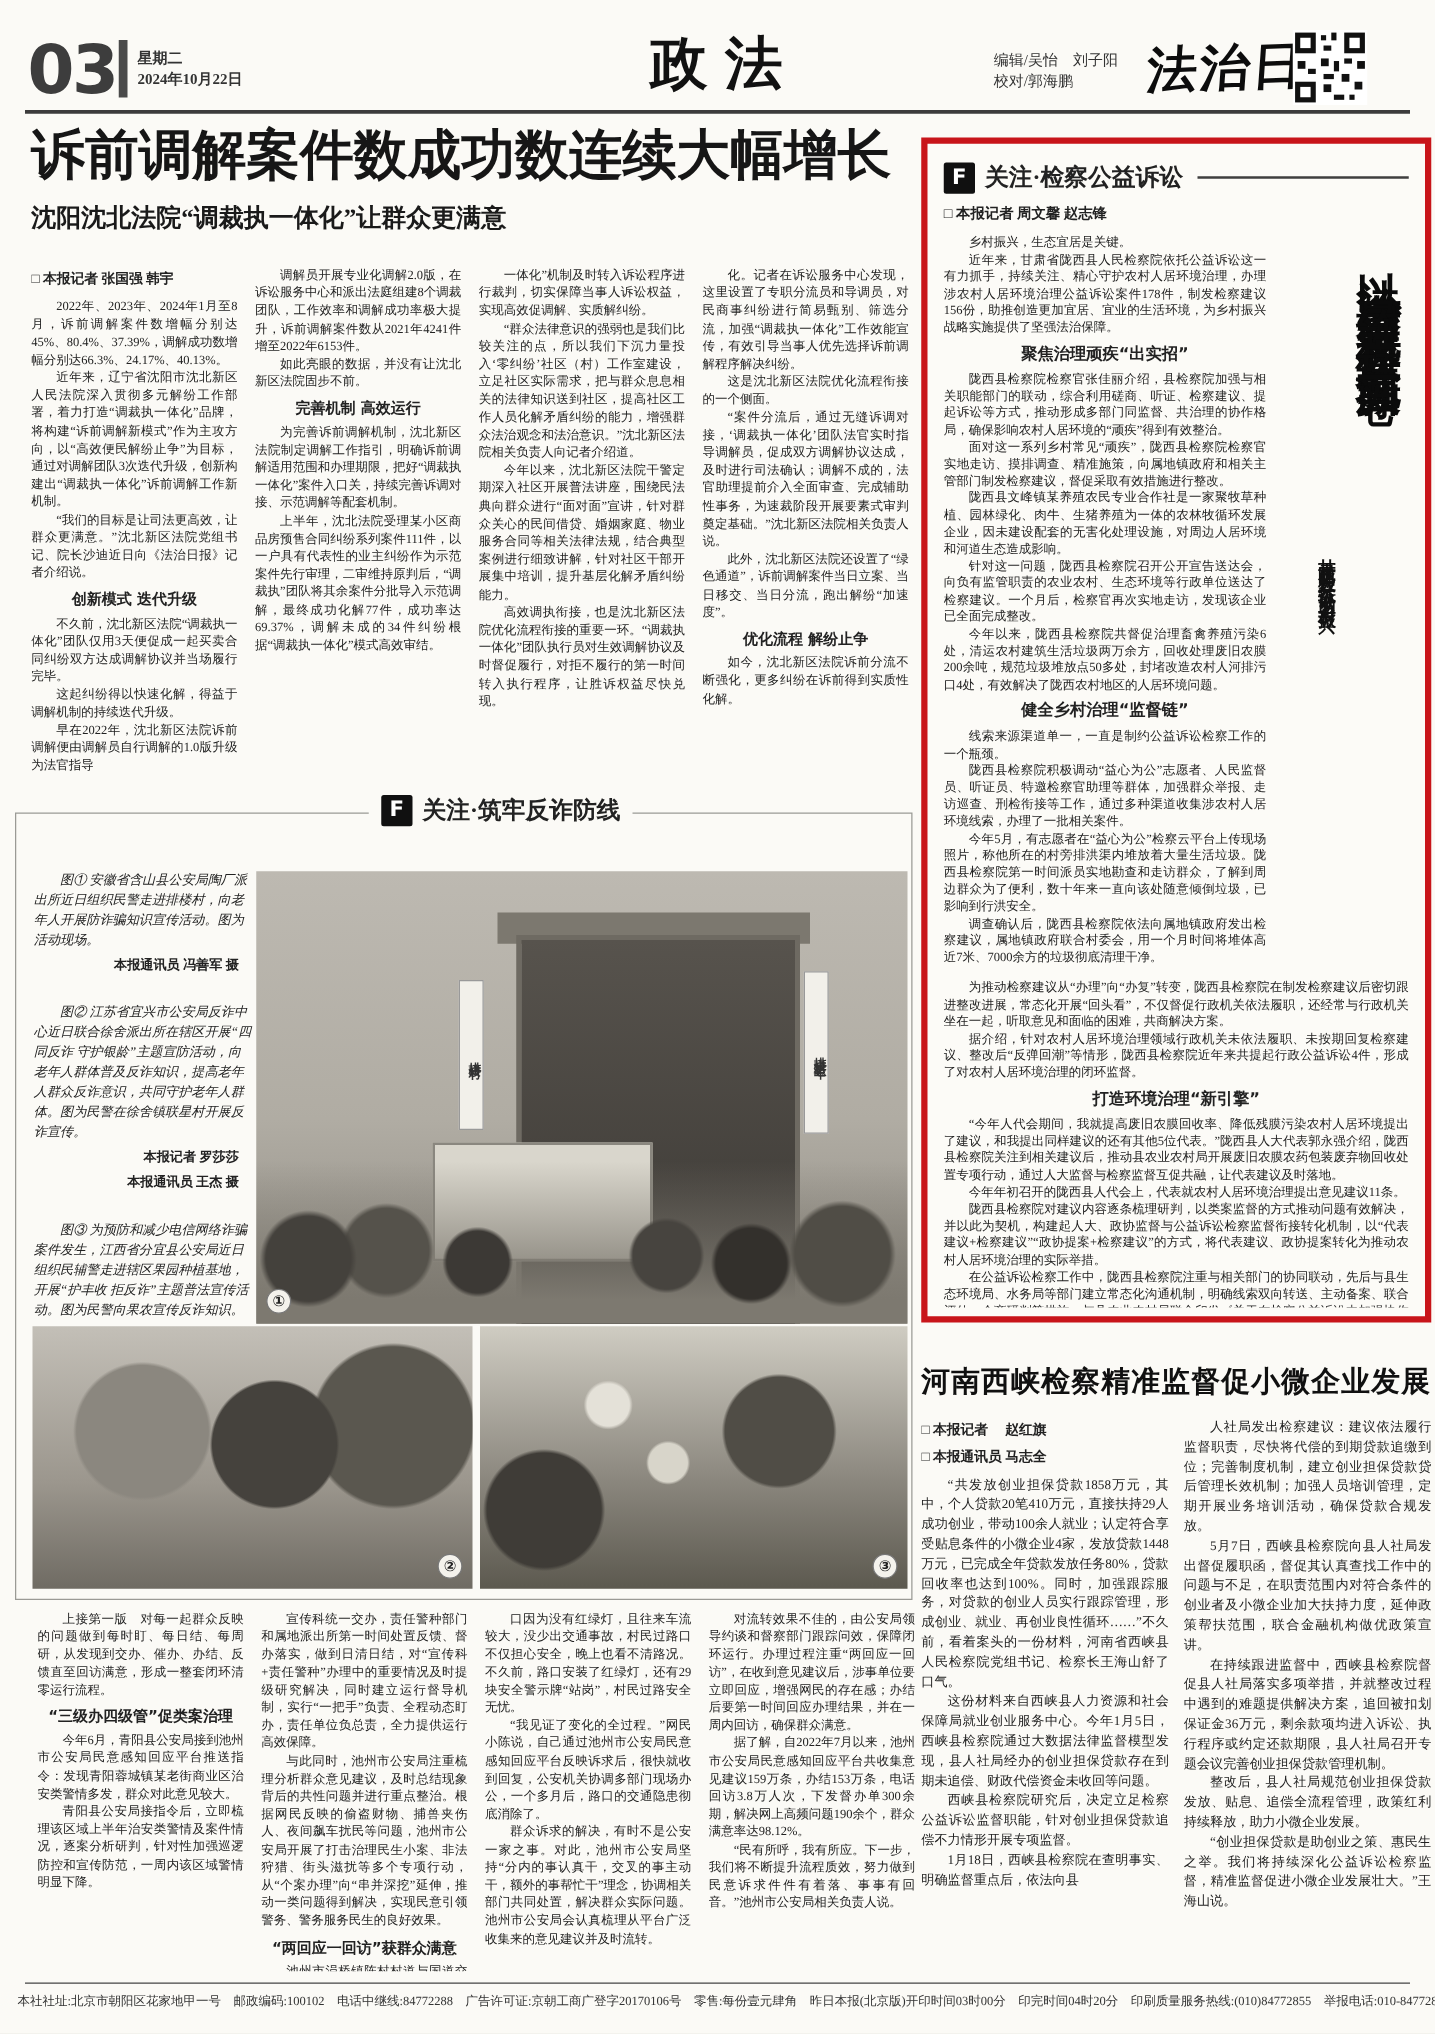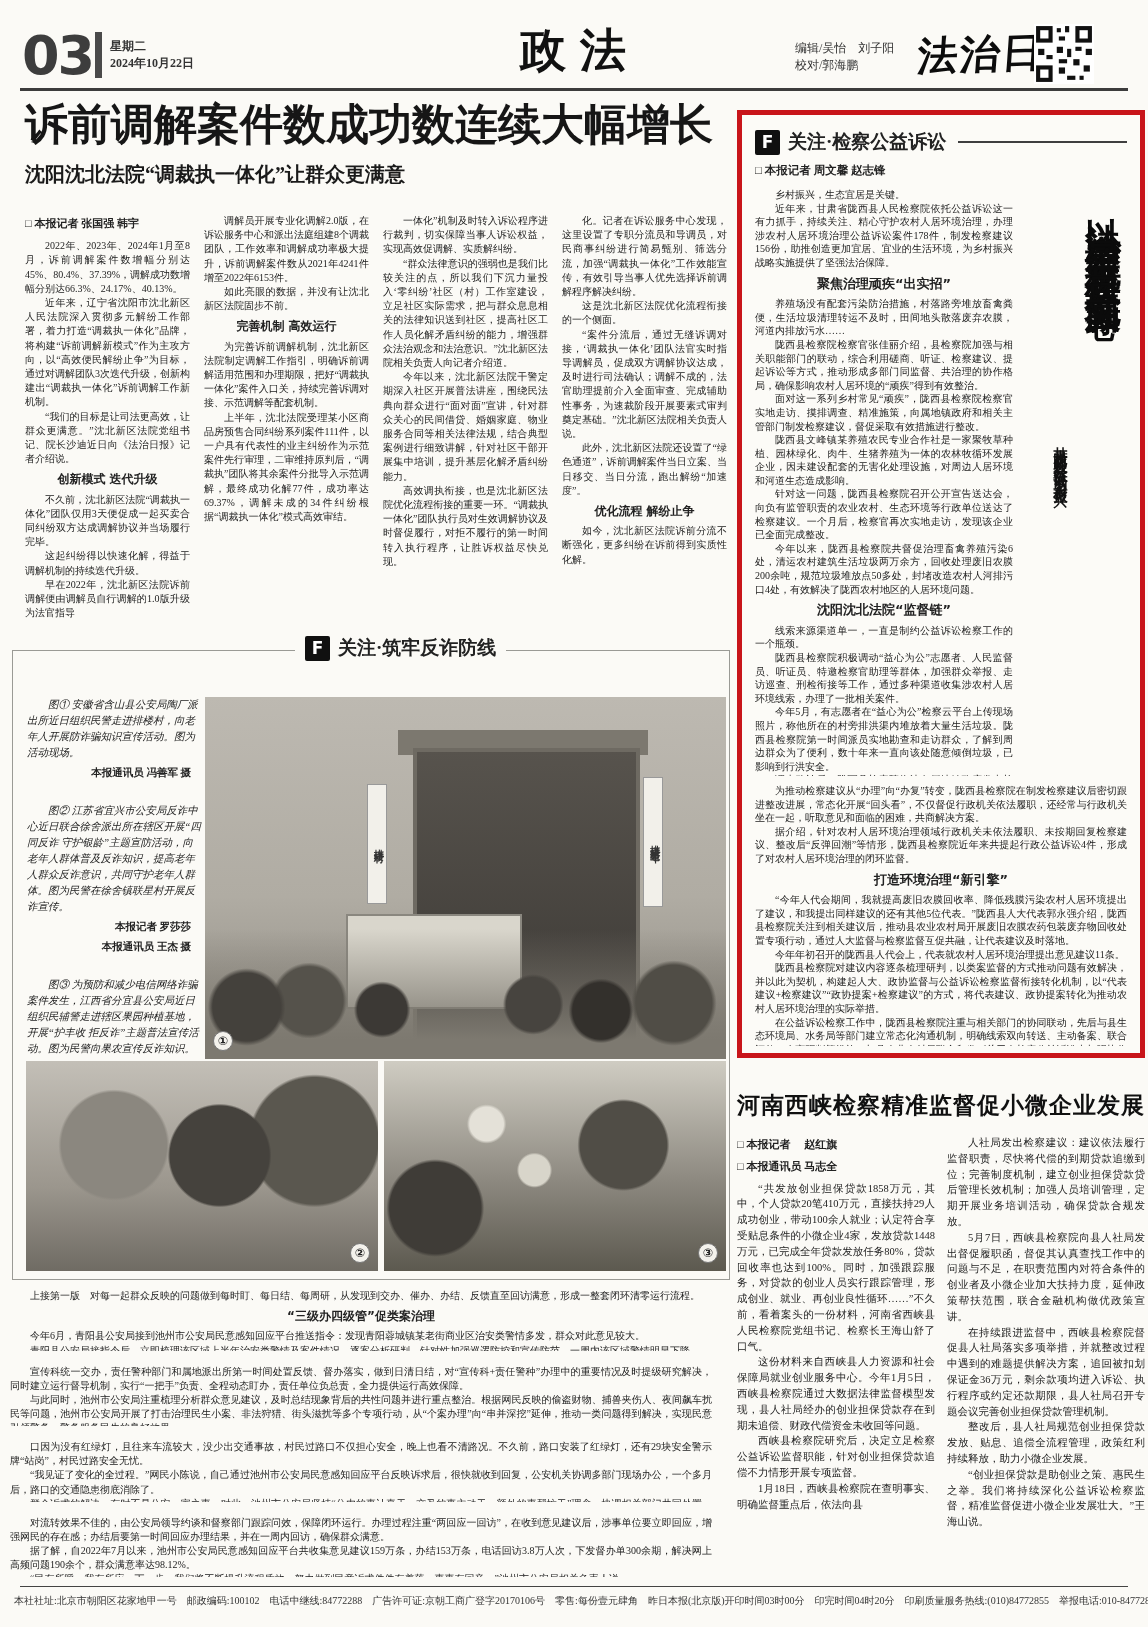--- a/index.html
+++ b/index.html
@@ -78,22 +78,22 @@
   .photo3{left:371px;top:410px;width:342px;height:210px;background:
        radial-gradient(circle at 30% 30%, #e4e1d8 0 6%, transparent 7%),
        radial-gradient(circle at 44% 52%, #d8d5ca 0 7%, transparent 8%),
        radial-gradient(circle at 70% 40%, #504d46 0 16%, transparent 17%),
        radial-gradient(circle at 15% 70%, #3f3c37 0 14%, transparent 15%),
        linear-gradient(180deg,#cfccc2 0%,#8f8b82 55%,#5c594f 100%);}
   .badge{position:absolute;width:18px;height:18px;border-radius:50%;background:#f4f2ec;color:#222;
       display:flex;align-items:center;justify-content:center;font:bold 12px "DejaVu Sans",sans-serif;border:1px solid #777;}
   .badge1{left:8px;bottom:8px;} .badge2{right:8px;bottom:8px;} .badge3{right:8px;bottom:8px;}
   
-  .cont-cols{position:absolute;left:10px;top:1289px;width:702px;height:288px;display:flex;gap:14px;overflow:hidden;
-      font-size:10px;line-height:14.2px;text-align:justify;flex-direction:column;}
+  .cont-cols{position:absolute;left:30px;top:1289px;width:702px;height:288px;display:flex;gap:14px;overflow:hidden;
+      font-size:10px;line-height:14.2px;text-align:justify;}
   .cont-cols .tcol{flex:1;overflow:hidden;}
   
   .henan{position:absolute;left:737px;top:1080px;width:408px;height:497px;}
   .henan-headline{font:bold 23px "Liberation Serif",serif;text-align:center;margin:10px 0 14px;letter-spacing:1px;color:#101010;}
   .henan-cols{display:flex;gap:12px;height:430px;overflow:hidden;font-size:10.5px;line-height:15.8px;text-align:justify;}
   .henan-cols .tcol{flex:1;overflow:hidden;}
   .henan-cols .b-by{font-size:11px;margin:2px 0 6px;}
   
   .footer-rule{position:absolute;left:20px;top:1586px;width:1108px;height:1px;background:#444;}
   .footer-text{position:absolute;left:14px;top:1594px;width:1120px;text-align:center;font-size:10px;color:#333;white-space:nowrap;}
@@ -186,27 +186,26 @@
       <span class="flogo">F</span>
       <span class="feat-kicker">关注·检察公益诉讼</span>
       <span class="feat-line"></span>
     </div>
     <div class="feat-byline">□ 本报记者 周文馨 赵志锋</div>
     <div class="feat-main">
       <div class="feat-colL">
           <p class="b-p">乡村振兴，生态宜居是关键。</p>
           <p class="b-p">近年来，甘肃省陇西县人民检察院依托公益诉讼这一有力抓手，持续关注、精心守护农村人居环境治理，办理涉农村人居环境治理公益诉讼案件178件，制发检察建议156份，助推创造更加宜居、宜业的生活环境，为乡村振兴战略实施提供了坚强法治保障。</p>
           <p class="b-h">聚焦治理顽疾“出实招”</p>
-          <p class="b-p">养殖场没有配套污染防治措施，村落路旁堆放畜禽粪便，生活垃圾清理转运不及时，田间地头散落废弃农膜，河道内排放污水……</p>
           <p class="b-p">陇西县检察院检察官张佳丽介绍，县检察院加强与相关职能部门的联动，综合利用磋商、听证、检察建议、提起诉讼等方式，推动形成多部门同监督、共治理的协作格局，确保影响农村人居环境的“顽疾”得到有效整治。</p>
           <p class="b-p">面对这一系列乡村常见“顽疾”，陇西县检察院检察官实地走访、摸排调查、精准施策，向属地镇政府和相关主管部门制发检察建议，督促采取有效措施进行整改。</p>
           <p class="b-p">陇西县文峰镇某养殖农民专业合作社是一家聚牧草种植、园林绿化、肉牛、生猪养殖为一体的农林牧循环发展企业，因未建设配套的无害化处理设施，对周边人居环境和河道生态造成影响。</p>
           <p class="b-p">针对这一问题，陇西县检察院召开公开宣告送达会，向负有监管职责的农业农村、生态环境等行政单位送达了检察建议。一个月后，检察官再次实地走访，发现该企业已全面完成整改。</p>
           <p class="b-p">今年以来，陇西县检察院共督促治理畜禽养殖污染6处，清运农村建筑生活垃圾两万余方，回收处理废旧农膜200余吨，规范垃圾堆放点50多处，封堵改造农村人河排污口4处，有效解决了陇西农村地区的人居环境问题。</p>
-          <p class="b-h">沈阳沈北法院“监督链”</p>
+          <p class="b-h">健全乡村治理“监督链”</p>
           <p class="b-p">线索来源渠道单一，一直是制约公益诉讼检察工作的一个瓶颈。</p>
           <p class="b-p">陇西县检察院积极调动“益心为公”志愿者、人民监督员、听证员、特邀检察官助理等群体，加强群众举报、走访巡查、刑检衔接等工作，通过多种渠道收集涉农村人居环境线索，办理了一批相关案件。</p>
           <p class="b-p">今年5月，有志愿者在“益心为公”检察云平台上传现场照片，称他所在的村旁排洪渠内堆放着大量生活垃圾。陇西县检察院第一时间派员实地勘查和走访群众，了解到周边群众为了便利，数十年来一直向该处随意倾倒垃圾，已影响到行洪安全。</p>
           <p class="b-p">调查确认后，陇西县检察院依法向属地镇政府发出检察建议，属地镇政府联合村委会，用一个月时间将堆体高近7米、7000余方的垃圾彻底清理干净。</p>
         </div>
       <div class="feat-right">
         <div class="v-sub">甘肃陇西检察公益诉讼助力乡村振兴</div>
         <div class="v-title">以法治力量绘就农村人居环境新画卷</div>
       </div>
     </div>

